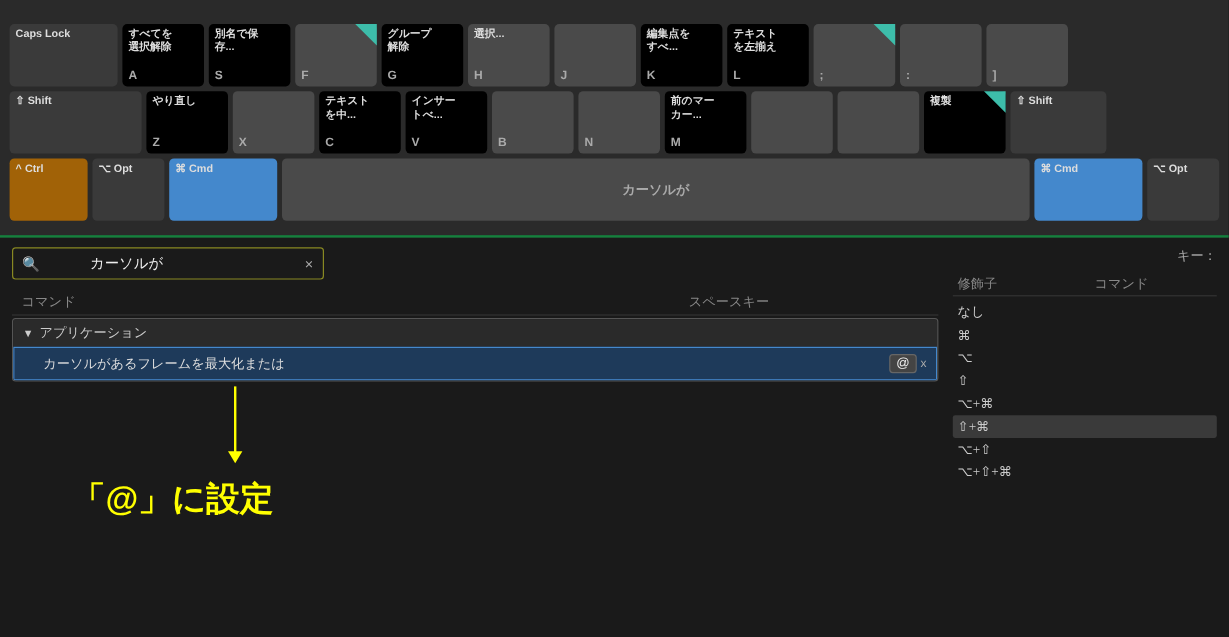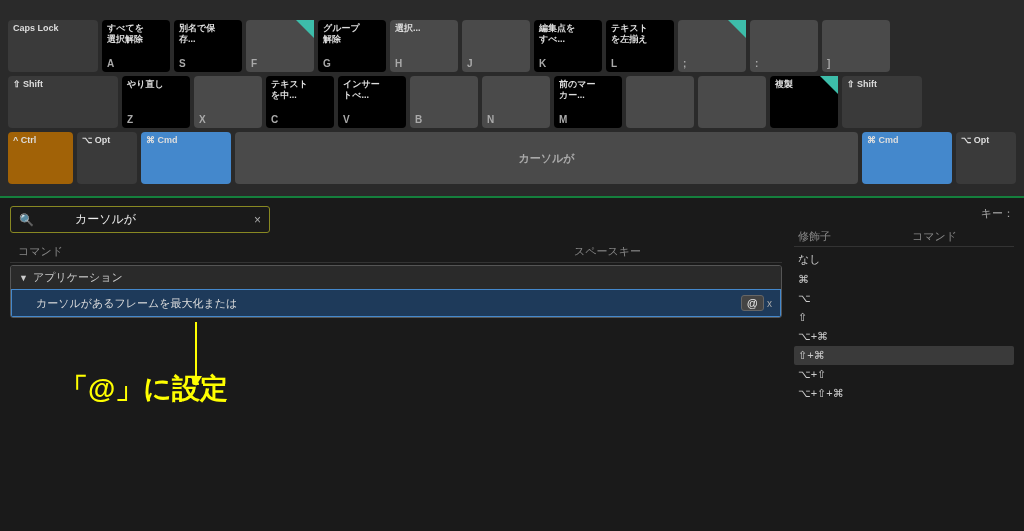--- a/index.html
+++ b/index.html
@@ -220,21 +220,21 @@
       width: 0;
       height: 0;
       border-left: 6px solid transparent;
       border-right: 6px solid transparent;
       border-top: 10px solid #ffff00;
     }
 
     .annotation-text {
       position: absolute;
       left: 50px;
-      top: 48px;
+      top: 75px;
       font-size: 28px;
       font-weight: bold;
       color: #ffff00;
     }
 
     
     .right-panel {
       width: 220px;
       flex-shrink: 0;
     }
@@ -257,20 +257,21 @@
     }
 
     .mod-col { flex: 1; }
 
     .modifier-row {
       display: flex;
       padding: 3px 4px;
       font-size: 11px;
       color: #ccc;
       border-radius: 2px;
+      font-family: Liberation Serif, serif;
     }
 
     .modifier-row.highlighted {
       background: #3a3a3a;
     }
 
     .mod-name { flex: 1; }
     .mod-cmd { flex: 1; }
   </style>
 </head>

